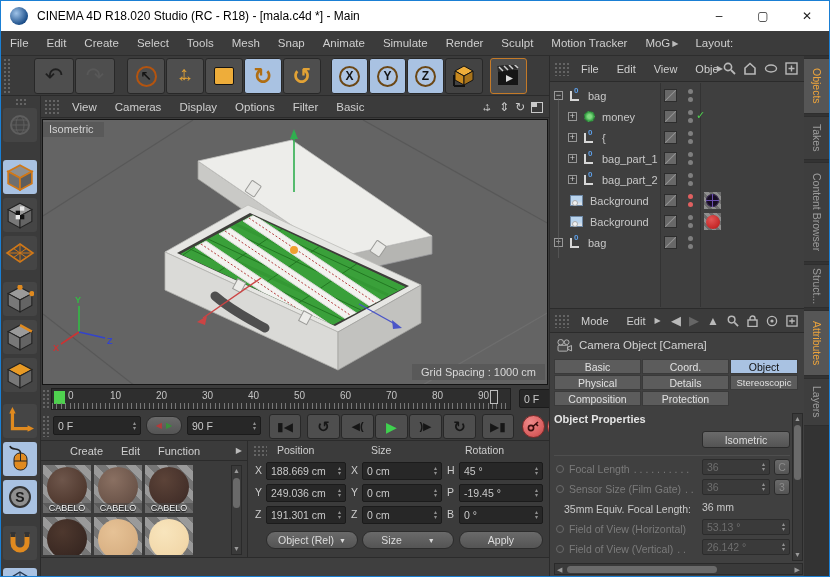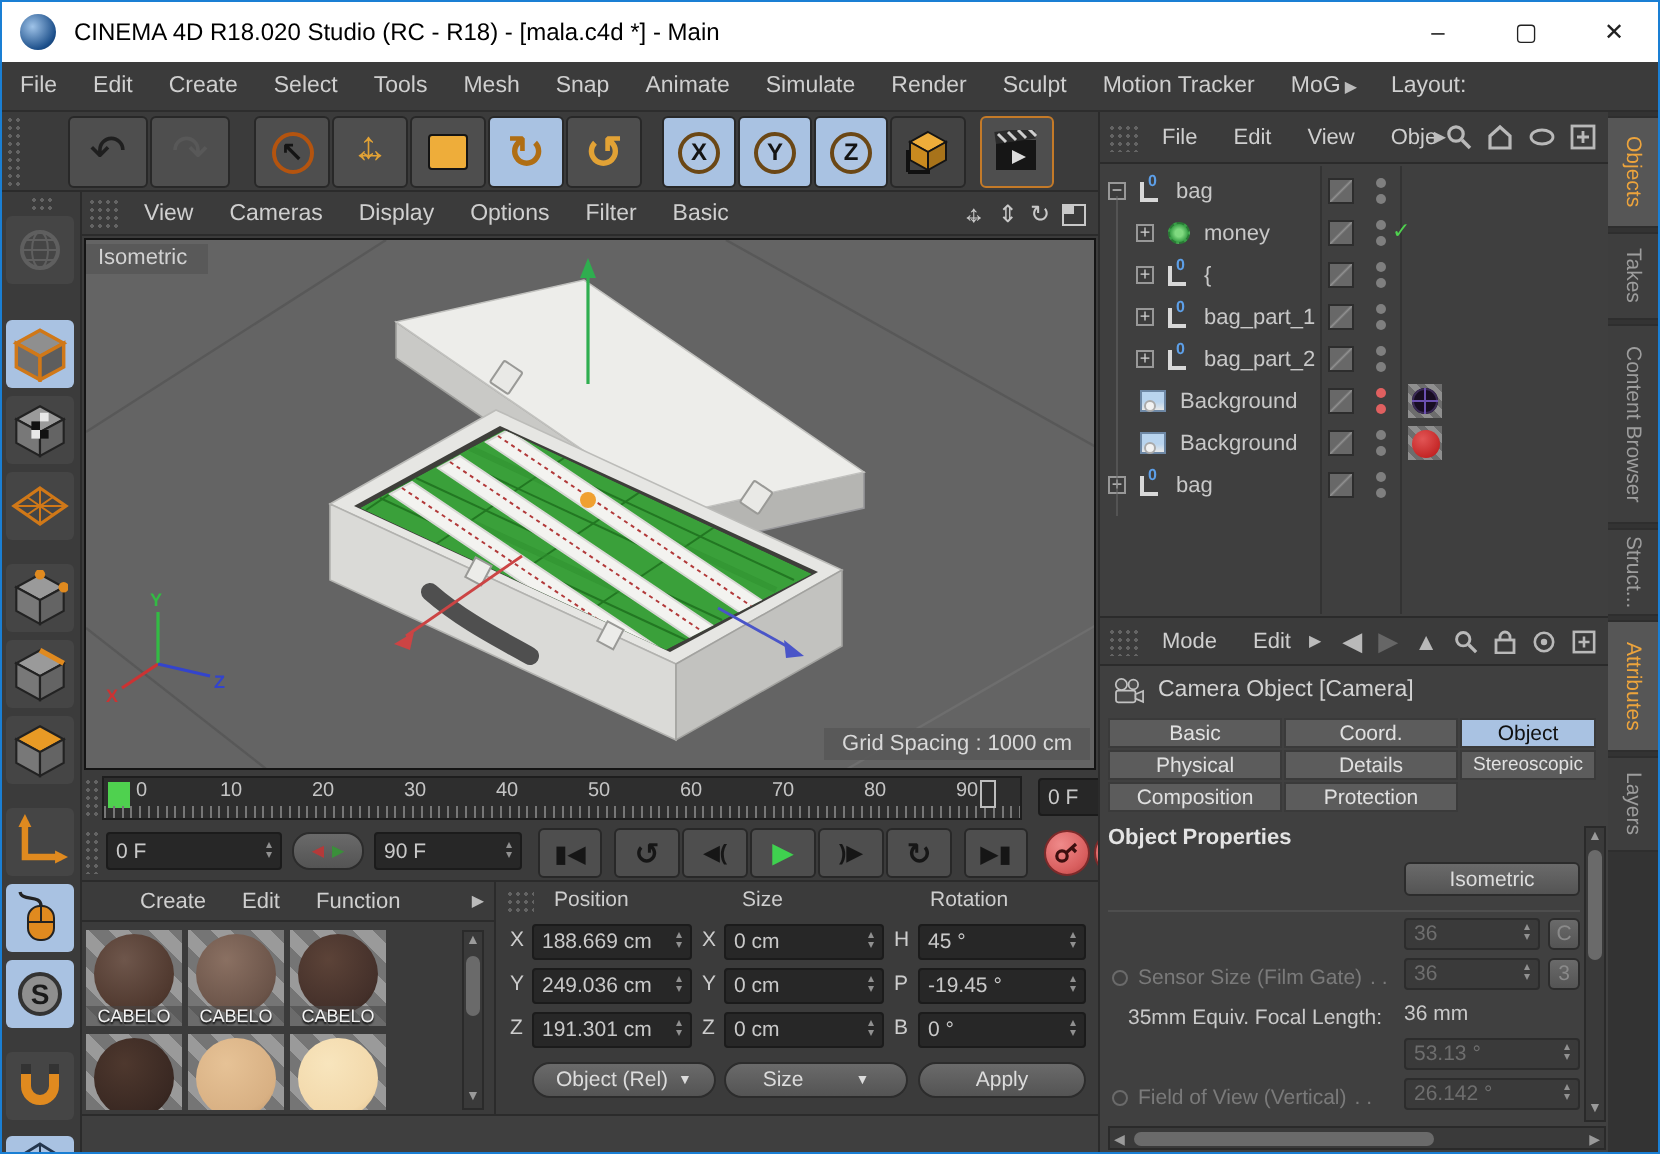--- a/index.html
+++ b/index.html
@@ -710,20 +710,25 @@
     <span class="atab" style="left:4px;top:82px;width:87px;text-align:right;">Composition</span>
     <span class="atab" style="left:92px;top:82px;width:87px;">Protection</span>
 
     <div class="abs" style="left:4px;top:104px;width:236px;font-size:11px;font-weight:bold;color:#e4e4e4;">Object Properties</div>
 
     <span class="pill" style="left:152px;top:122px;width:88px;height:17px;border-radius:3px;">
         <span>Isometric</span>
       </span>
     <span class="abs" style="left:4px;top:146px;width:236px;height:1px;background:#4e4e4e;"></span>
 
+    <div class="prow" style="top:152px;">
+      <span class="cir"></span>
+      <span>Focal Length</span>
+      <span style="margin-left:4px;overflow:hidden;white-space:nowrap;flex:1;">. . . . . . . . . .</span>
+    </div>
     <span class="fld dis" style="left:152px;top:150px;width:68px;height:16px;">
         <span>36</span>
         <span class="stp">▴<br>▾</span>
       </span>
     <span class="pill" style="left:224px;top:150px;width:16px;height:16px;border-radius:3px;color:#8a8a8a;overflow:hidden;">
         <span>C</span>
       </span>
 
     <div class="prow" style="top:172px;">
       <span class="cir"></span>
@@ -736,20 +741,24 @@
       </span>
     <span class="pill" style="left:224px;top:170px;width:16px;height:16px;border-radius:3px;color:#8a8a8a;overflow:hidden;">
         <span>3</span>
       </span>
 
     <div class="prow" style="top:192px;color:#c9c9c9;">
       <span style="margin-left:10px;">35mm Equiv. Focal Length:</span>
     </div>
     <span class="abs" style="left:152px;top:192px;font-size:10.5px;color:#c9c9c9;">36 mm</span>
 
+    <div class="prow" style="top:212px;">
+      <span class="cir"></span>
+      <span>Field of View (Horizontal)</span>
+    </div>
     <span class="fld dis" style="left:152px;top:210px;width:88px;height:16px;">
         <span>53.13 °</span>
         <span class="stp">▴<br>▾</span>
       </span>
 
     <div class="prow" style="top:232px;">
       <span class="cir"></span>
       <span>Field of View (Vertical)</span>
       <span style="margin-left:4px;overflow:hidden;white-space:nowrap;flex:1;">. .</span>
     </div>

